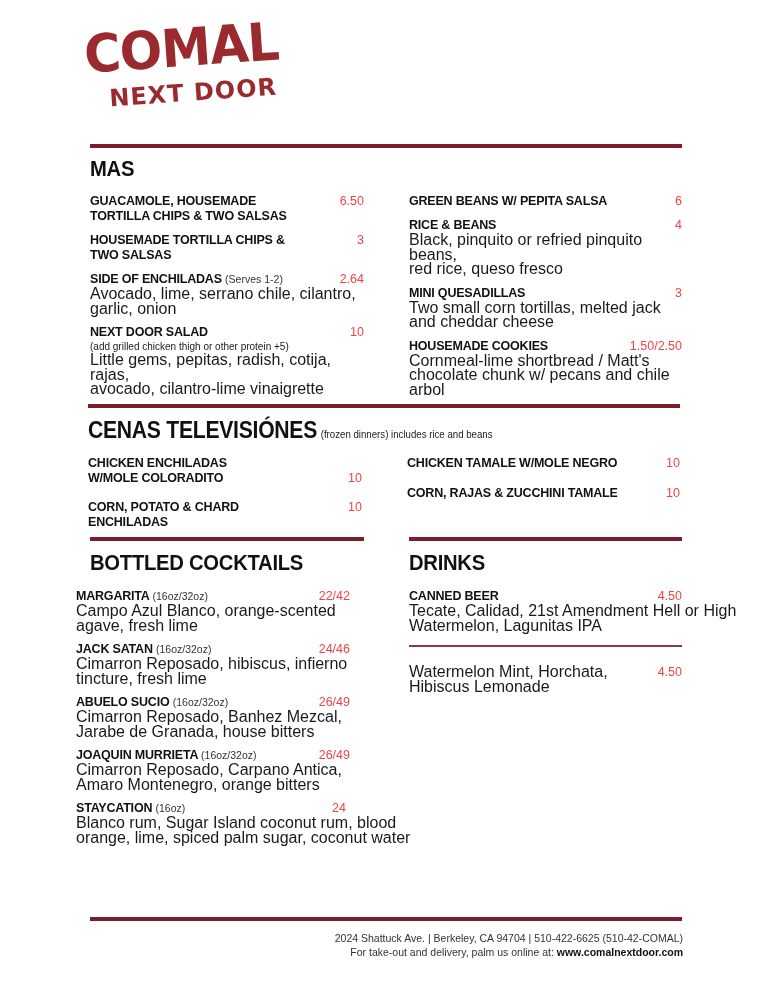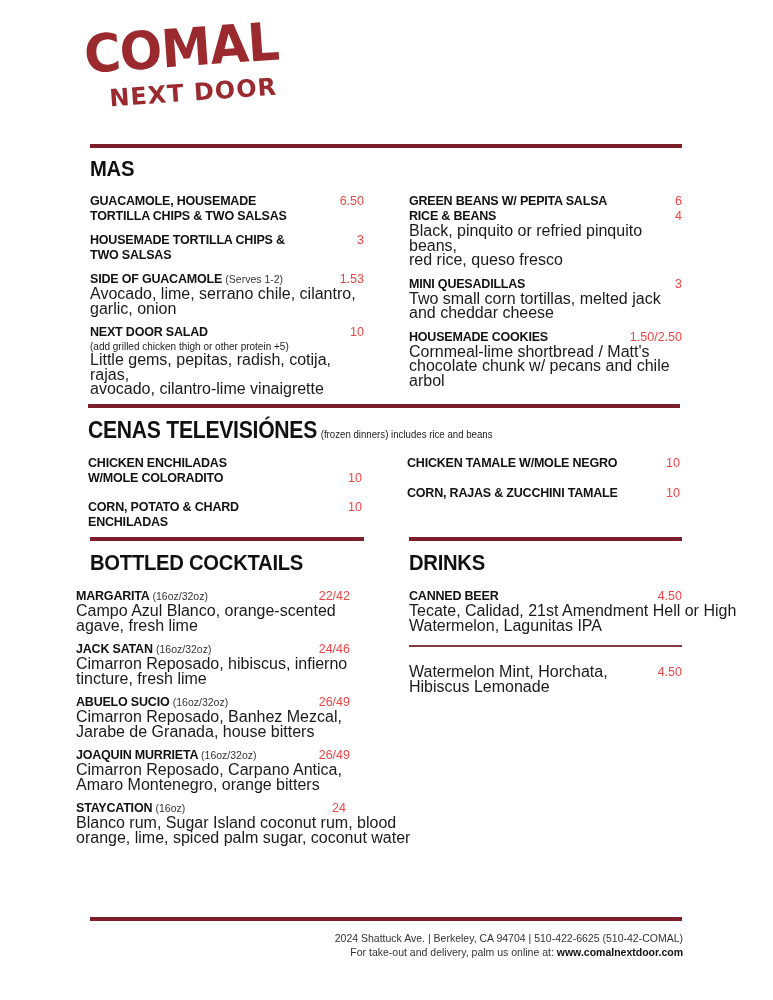--- a/index.html
+++ b/index.html
@@ -48,36 +48,36 @@
     <div class="item-name">GUACAMOLE, HOUSEMADE
 TORTILLA CHIPS &amp; TWO SALSAS</div>
     <div class="item-price">6.50</div>
   </div>
   <div class="item">
     <div class="item-name">HOUSEMADE TORTILLA CHIPS &amp;
 TWO SALSAS</div>
     <div class="item-price">3</div>
   </div>
   <div class="item">
-    <div class="item-name"><span>SIDE OF GUACAMOLE</span> <span class="item-size">(Serves 1-2)</span></div>
+    <div class="item-name"><span>SIDE OF ENCHILADAS</span> <span class="item-size">(Serves 1-2)</span></div>
     <div class="item-desc">Avocado, lime, serrano chile, cilantro,
 garlic, onion</div>
-    <div class="item-price">1.53</div>
+    <div class="item-price">2.64</div>
   </div>
   <div class="item">
     <div class="item-name">NEXT DOOR SALAD</div>
     <div class="item-note">(add grilled chicken thigh or other protein +5)</div>
     <div class="item-desc">Little gems, pepitas, radish, cotija, rajas,
 avocado, cilantro-lime vinaigrette</div>
     <div class="item-price">10</div>
   </div>
 </div>
 
 <div class="col" style="left:409px;top:194px;width:273px;">
-  <div class="item" style="margin-bottom:0;">
+  <div class="item" style="margin-bottom:9px;">
     <div class="item-name">GREEN BEANS W/ PEPITA SALSA</div>
     <div class="item-price">6</div>
   </div>
   <div class="item">
     <div class="item-name">RICE &amp; BEANS</div>
     <div class="item-desc">Black, pinquito or refried pinquito beans,
 red rice, queso fresco</div>
     <div class="item-price">4</div>
   </div>
   <div class="item">

